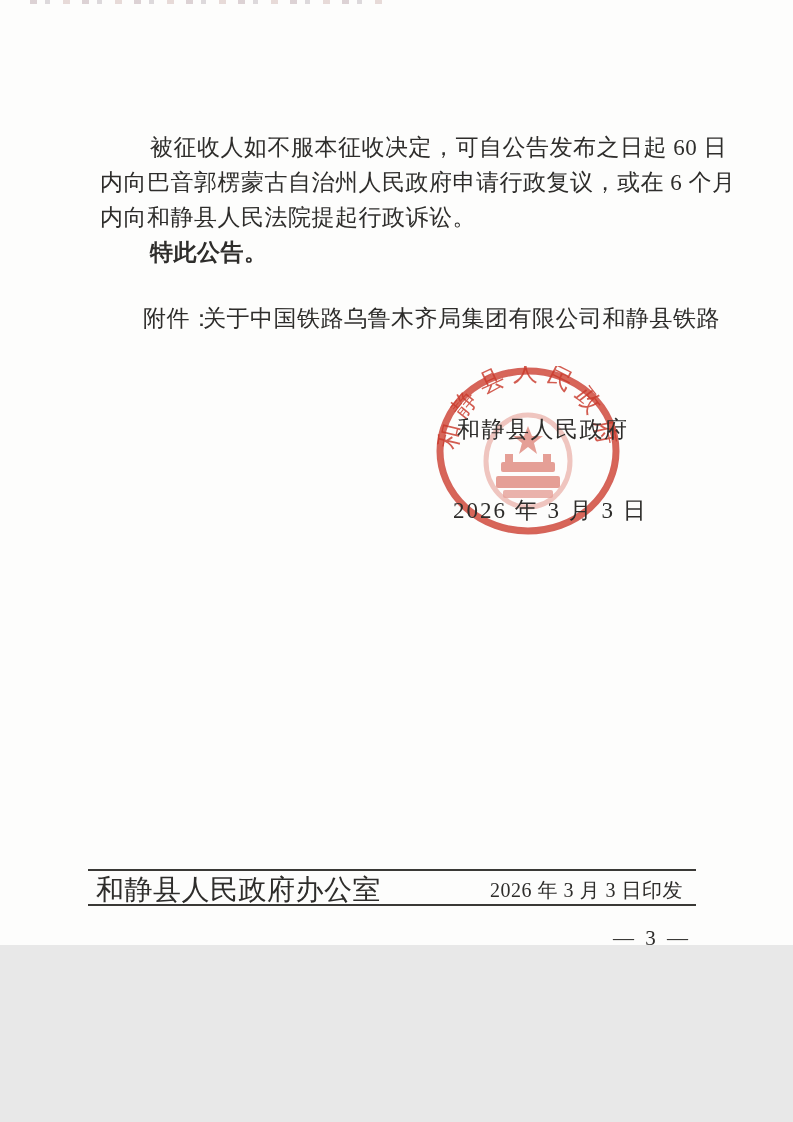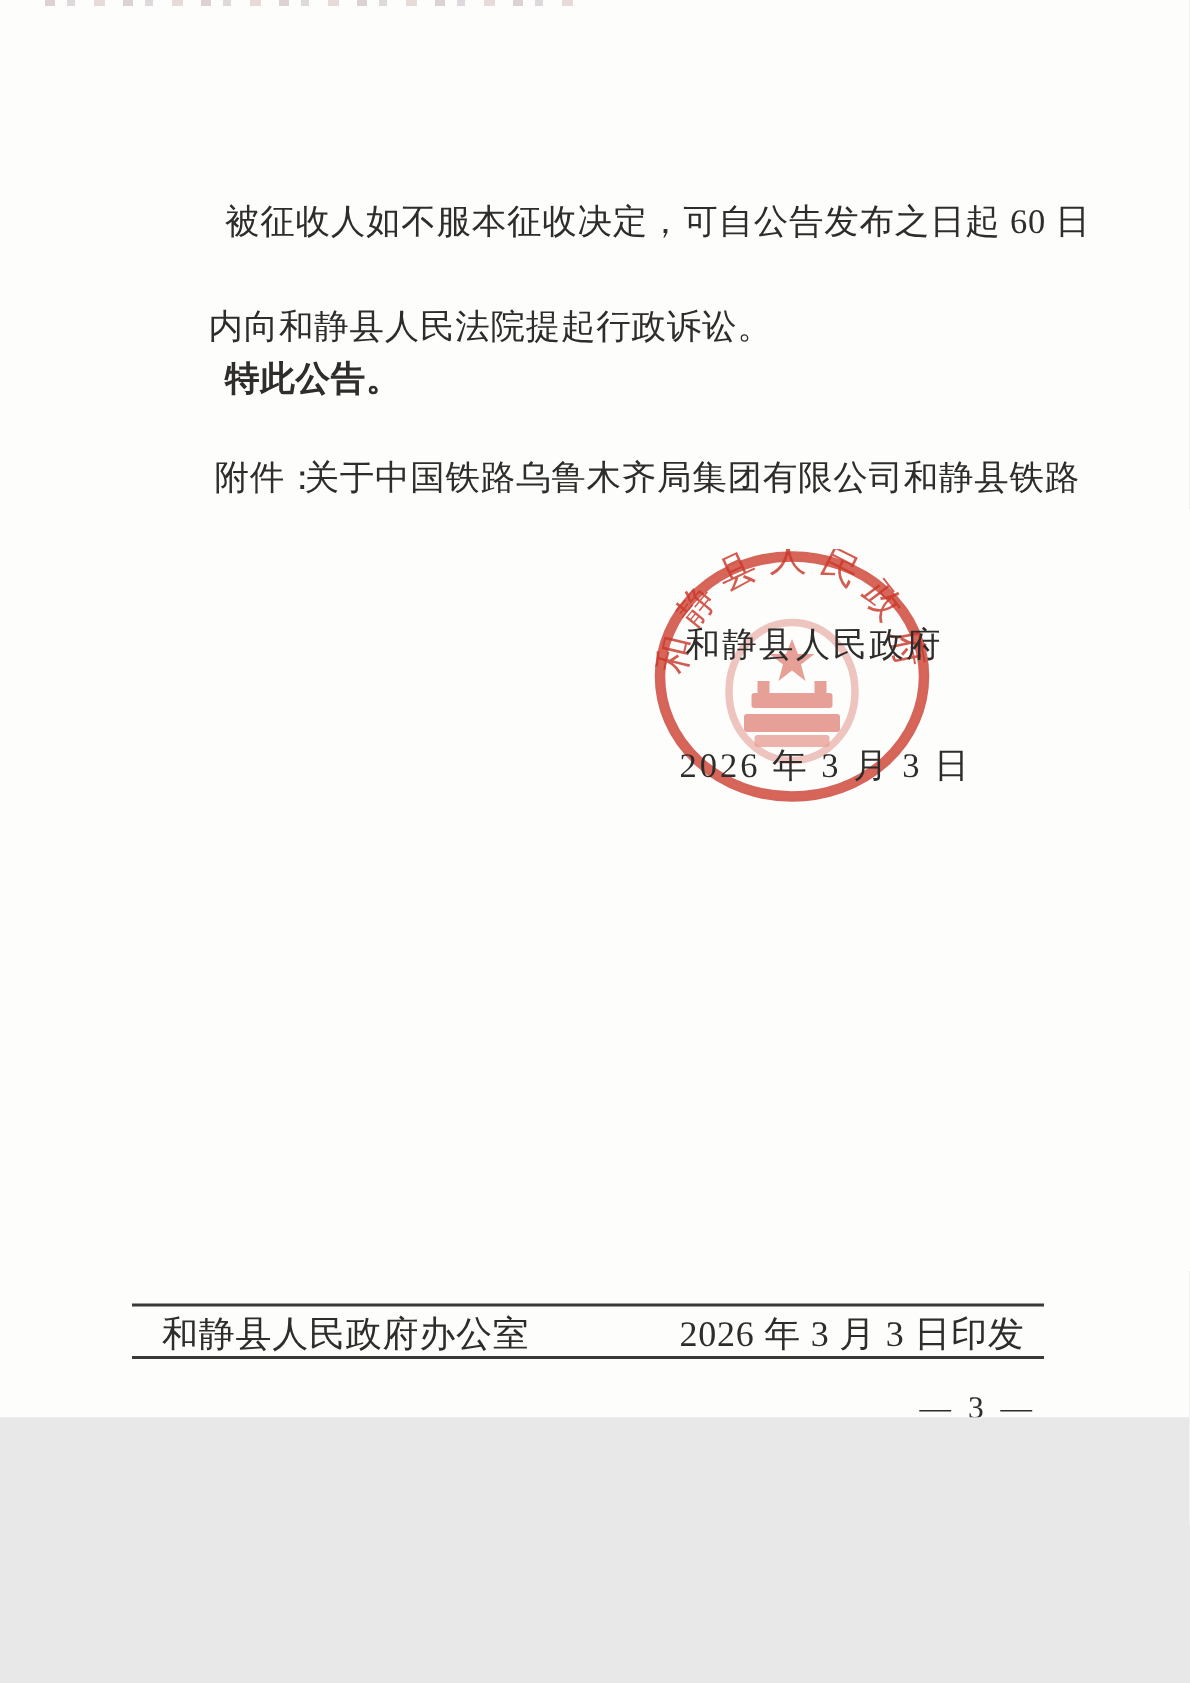--- a/index.html
+++ b/index.html
@@ -41,21 +41,22 @@
   }
 </style>
 </head>
 <body>
 
 <div class="page">
 
   <div class="top-fragments"></div>
 
   <div class="txtline" style="left:150px;top:134px;">被征收人如不服本征收决定，可自公告发布之日起 60 日</div>
-  <div class="txtline" style="left:100px;top:204px;margin-left:39px;">内向和静县人民法院提起行政诉讼。</div>
+  <div class="txtline" style="left:100px;top:169px;">内向巴音郭楞蒙古自治州人民政府申请行政复议，或在 6 个月</div>
+  <div class="txtline" style="left:100px;top:204px;">内向和静县人民法院提起行政诉讼。</div>
 
   <div class="txtline" style="left:150px;top:239px;font-weight:bold;">特此公告。</div>
 
   <div class="txtline" style="left:143px;top:305px;">附件：</div>
   <div class="txtline" style="left:203px;top:305px;">关于中国铁路乌鲁木齐局集团有限公司和静县铁路</div>
 
   <div class="seal-wrap">
     <svg viewBox="0 0 190 172" xmlns="http://www.w3.org/2000/svg">
       <ellipse cx="95" cy="85" rx="88" ry="80" fill="none" stroke="#c9392b" stroke-width="7" opacity="0.78"></ellipse>
       <ellipse cx="95" cy="85" rx="88" ry="80" fill="none" stroke="#e06a55" stroke-width="3" opacity="0.35"></ellipse>
@@ -73,19 +74,19 @@
         <rect x="110" y="88" width="8" height="8"></rect>
         <rect x="70" y="124" width="50" height="8" rx="2" opacity="0.8"></rect>
       </g>
     </svg>
   </div>
 
   <div class="txtline sig" style="left:457px;top:416px;letter-spacing:1.5px;">和静县人民政府</div>
   <div class="txtline sig" style="left:453px;top:449px;letter-spacing:2px;margin-top:48px;">2026 年 3 月 3 日</div>
 
   <div class="footer-rule" style="top:869px;"></div>
-  <div class="txtline" style="left:108px;top:876px;font-size:24px;">和静县人民政府办公室</div>
-  <div class="txtline" style="right:110px;left:auto;top:876px;font-size:24px;position:absolute;">2026 年 3 月 3 日印发</div>
+  <div class="txtline" style="left:96px;top:876px;font-size:28px;">和静县人民政府办公室</div>
+  <div class="txtline" style="right:110px;left:auto;top:876px;font-size:20px;position:absolute;">2026 年 3 月 3 日印发</div>
   <div class="footer-rule" style="top:904px;"></div>
 
   <div class="pagenum">— 3 —</div>
 
 </div>
 
 </body></html>

